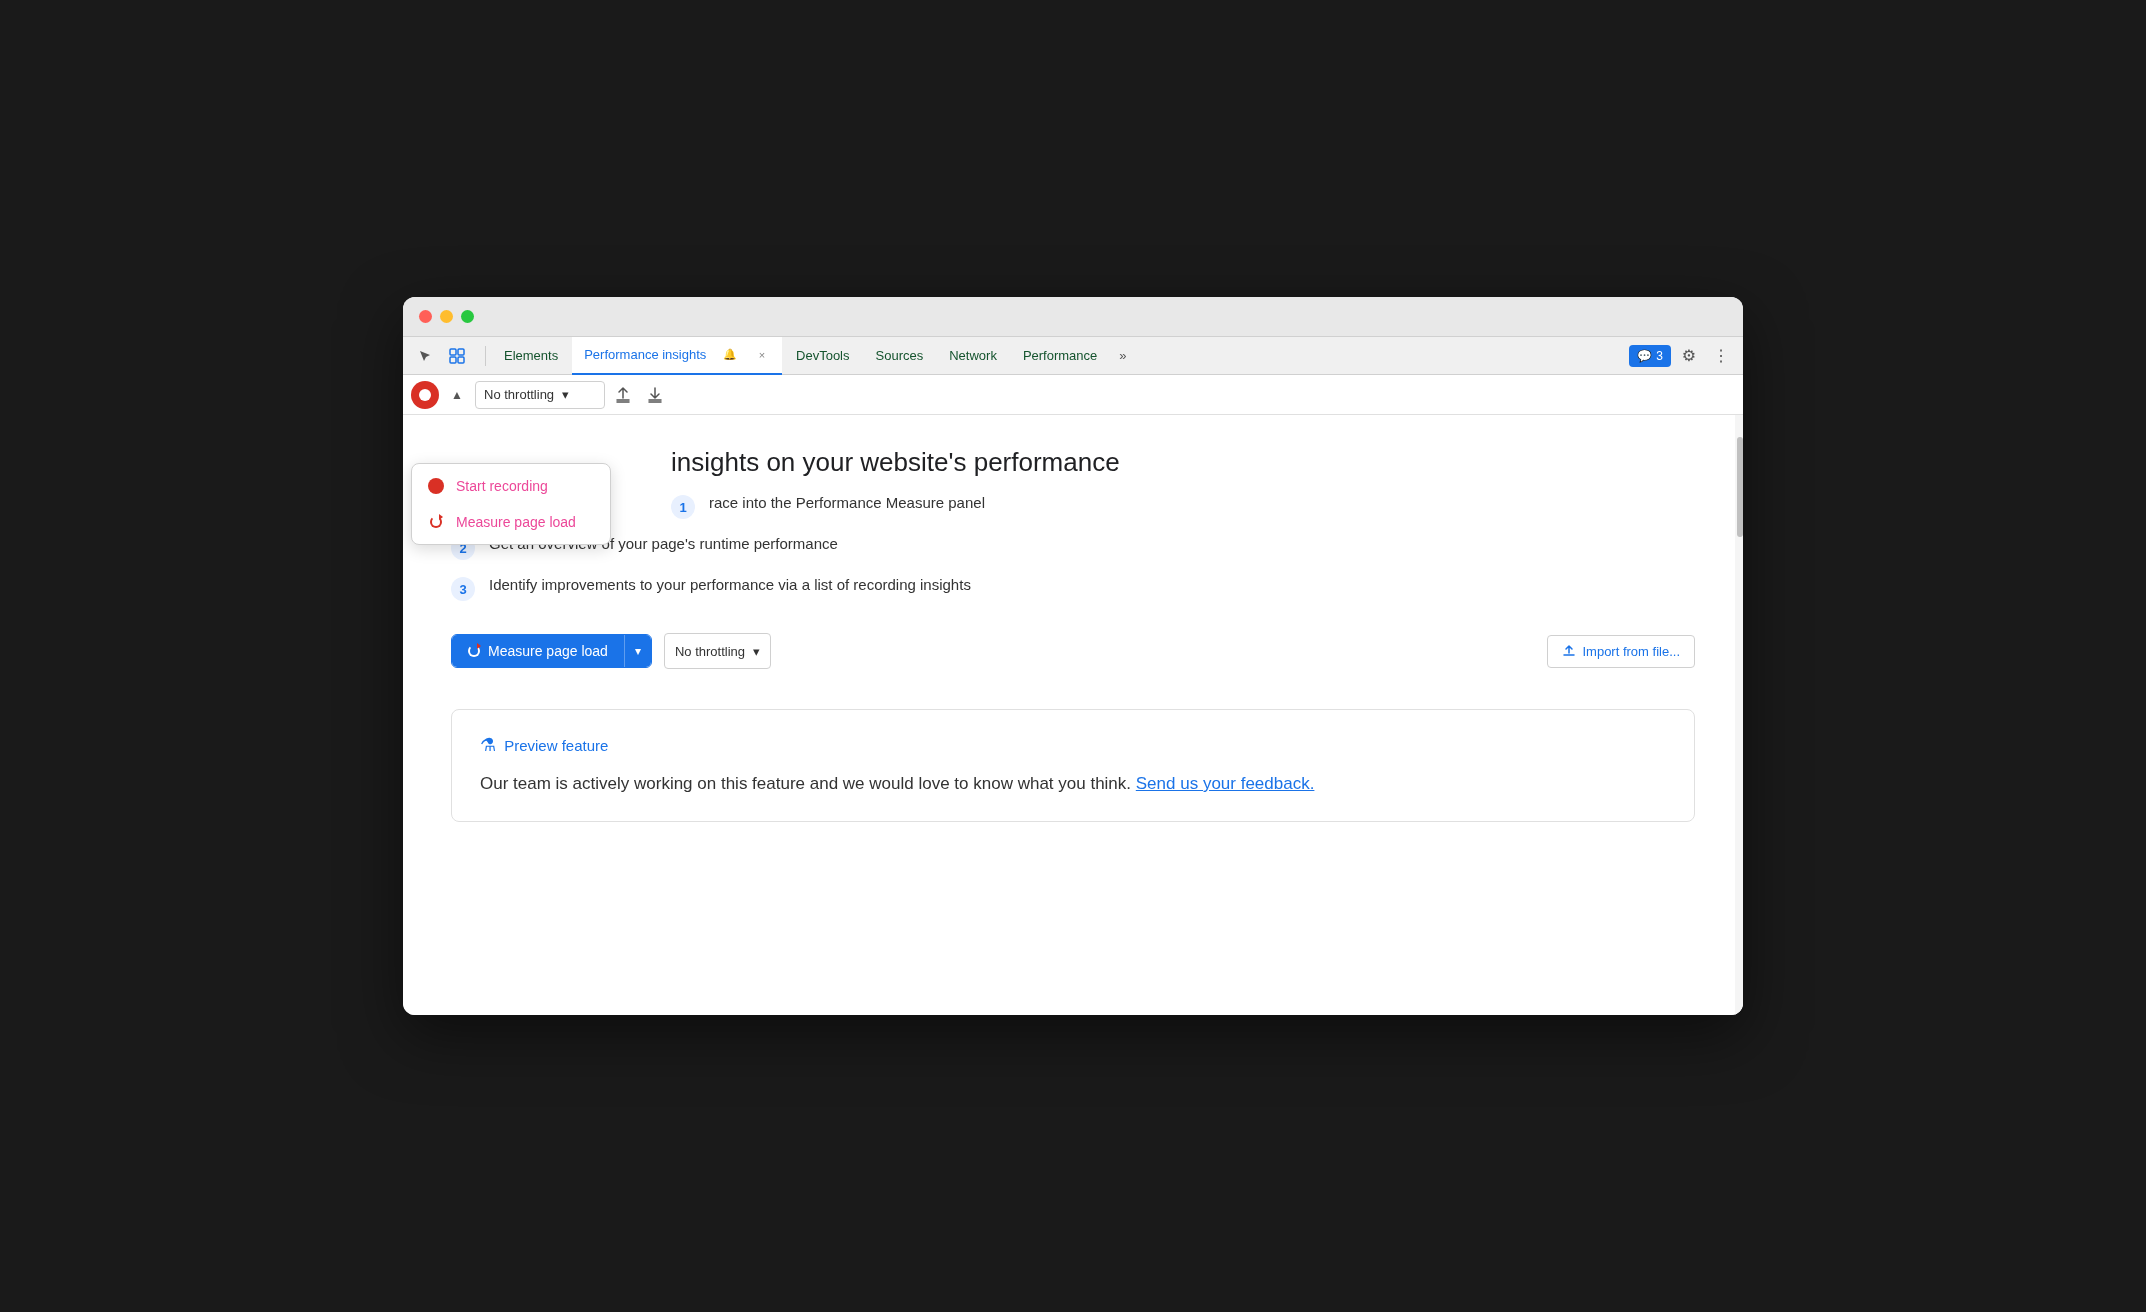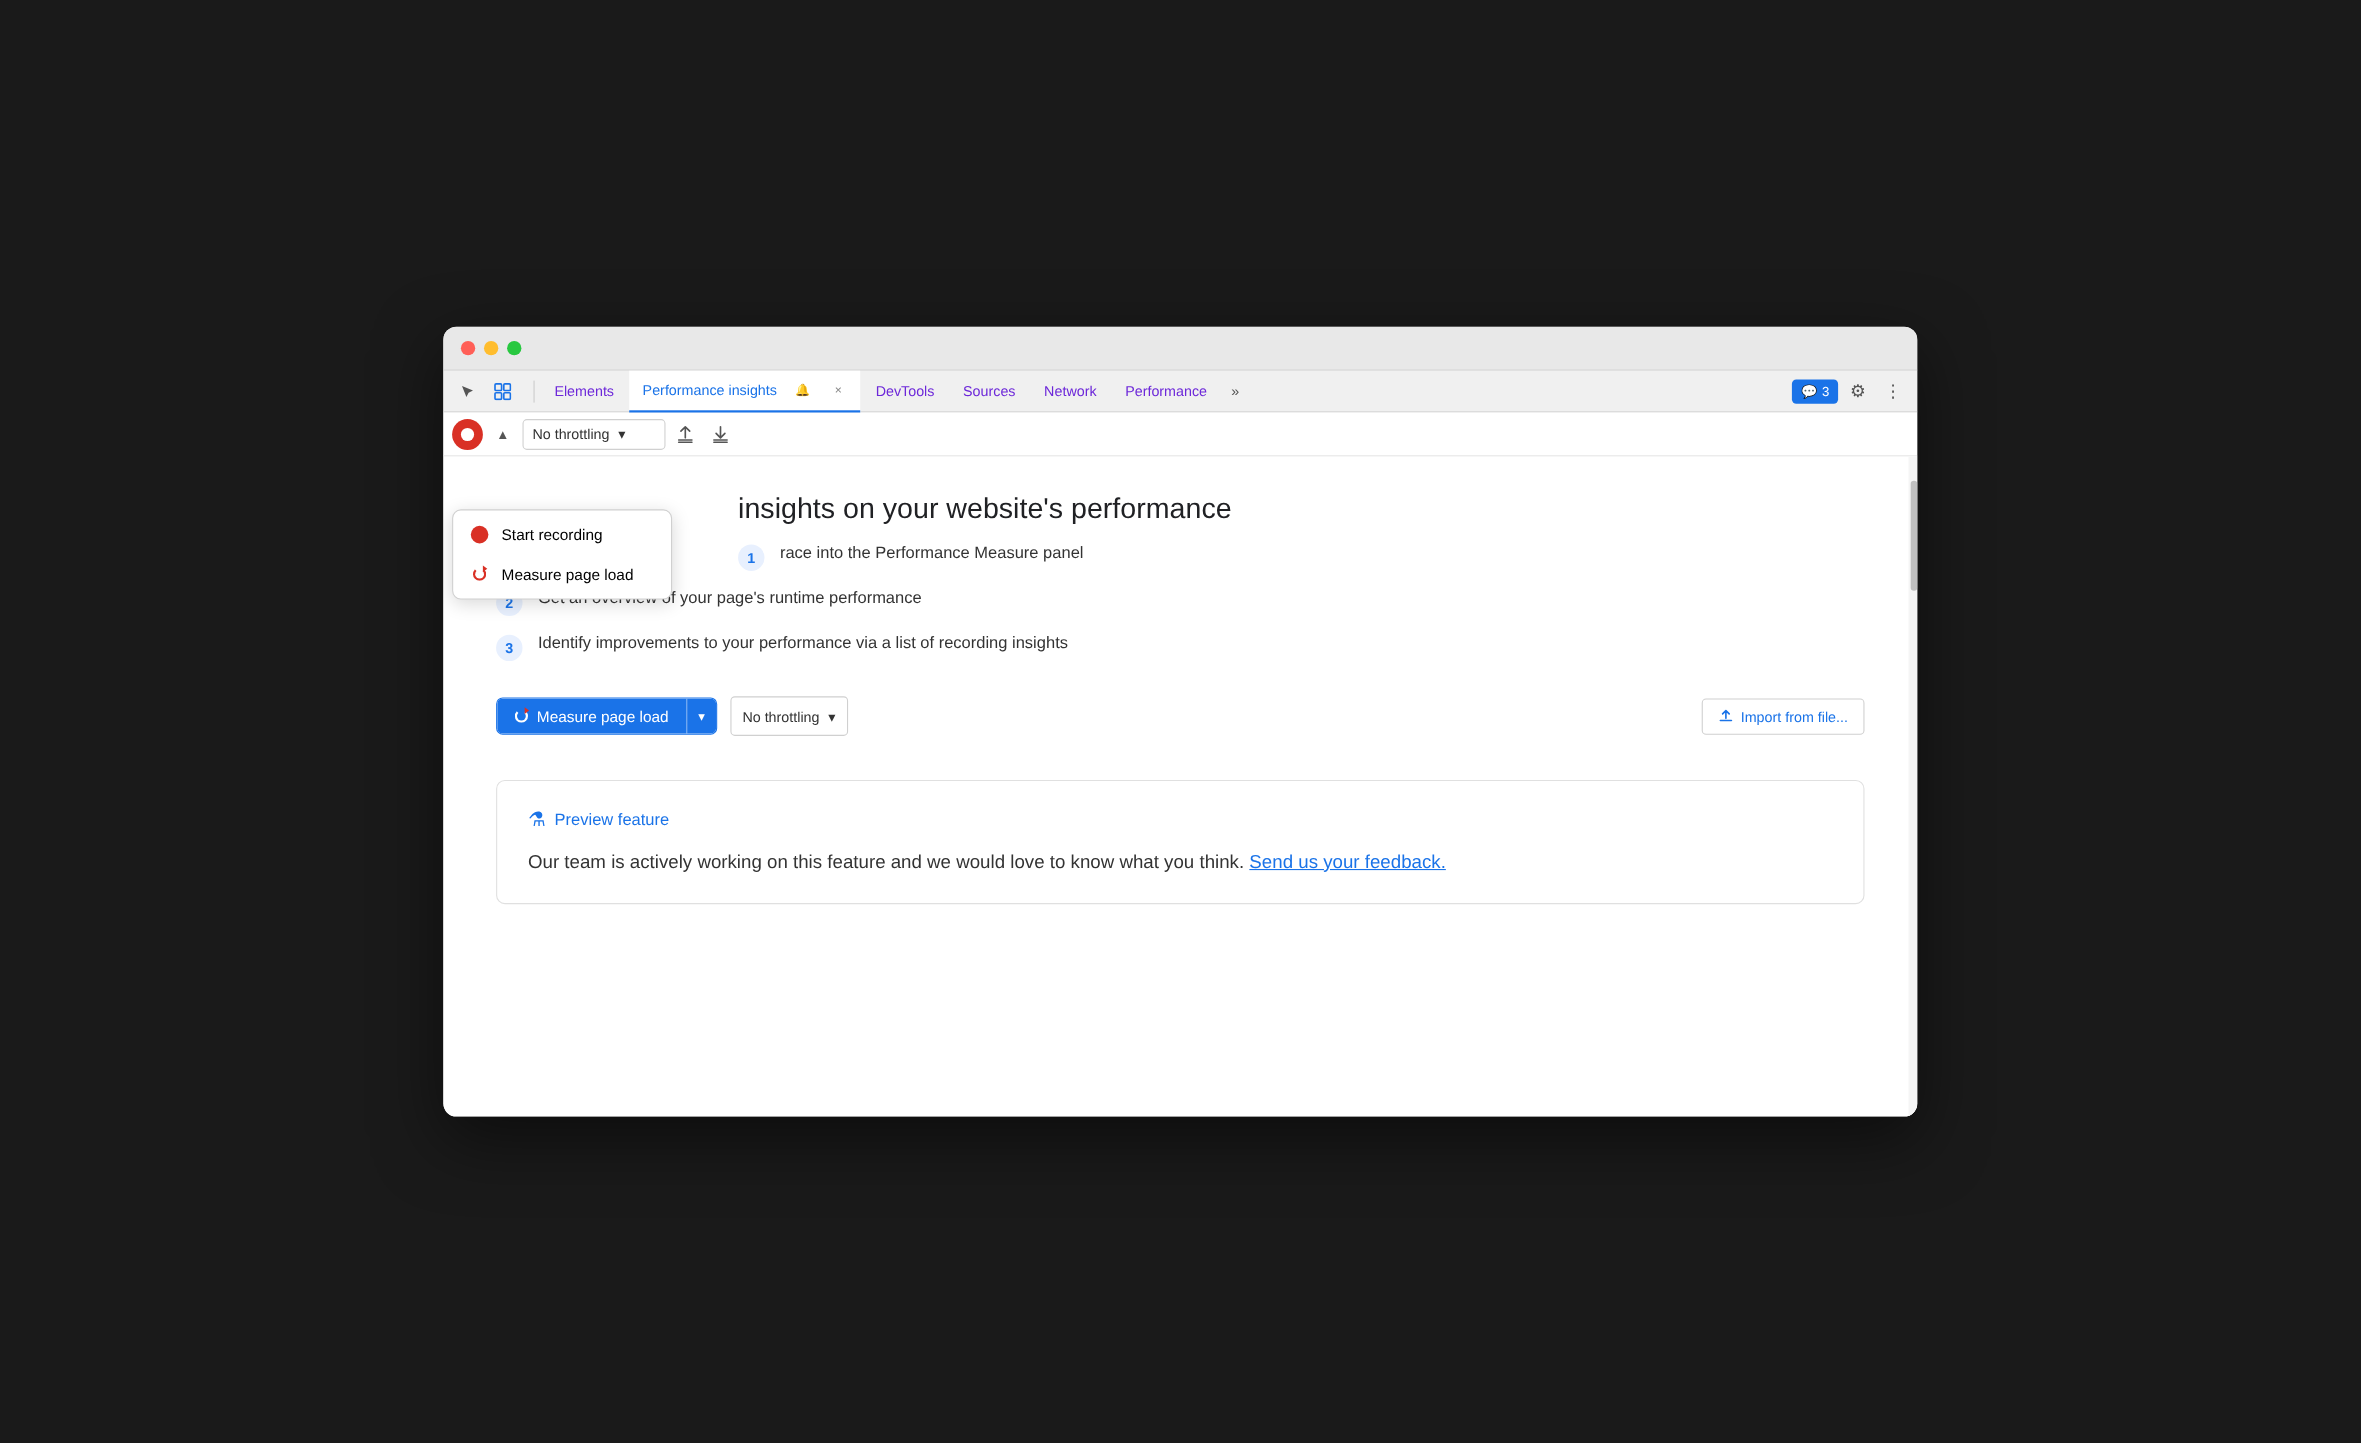--- a/index.html
+++ b/index.html
@@ -84,21 +84,21 @@
       background: #ccc;
       margin: 0 4px;
     }
     .tab {
       height: 38px;
       padding: 0 12px;
       display: flex;
       align-items: center;
       gap: 6px;
       font-size: 13px;
-      color: #6d28d9;
+      color: #14532d;
       cursor: pointer;
       border: none;
       background: none;
       white-space: nowrap;
     }
     .tab.active {
       color: #1a73e8;
       border-bottom: 2px solid #1a73e8;
       background: white;
       gap: 17px;
@@ -242,21 +242,21 @@
       padding: 4px 0;
       min-width: 200px;
       z-index: 100;
     }
     .dropdown-item {
       display: flex;
       align-items: center;
       gap: 12px;
       padding: 10px 16px;
       font-size: 14px;
-      color: #000000;
+      color: #ec4899;
       cursor: pointer;
     }
     .dropdown-item-icon-record {
       width: 16px;
       height: 16px;
       border-radius: 50%;
       background: #d93025;
       flex-shrink: 0;
     }
     .dropdown-item-icon-reload {

